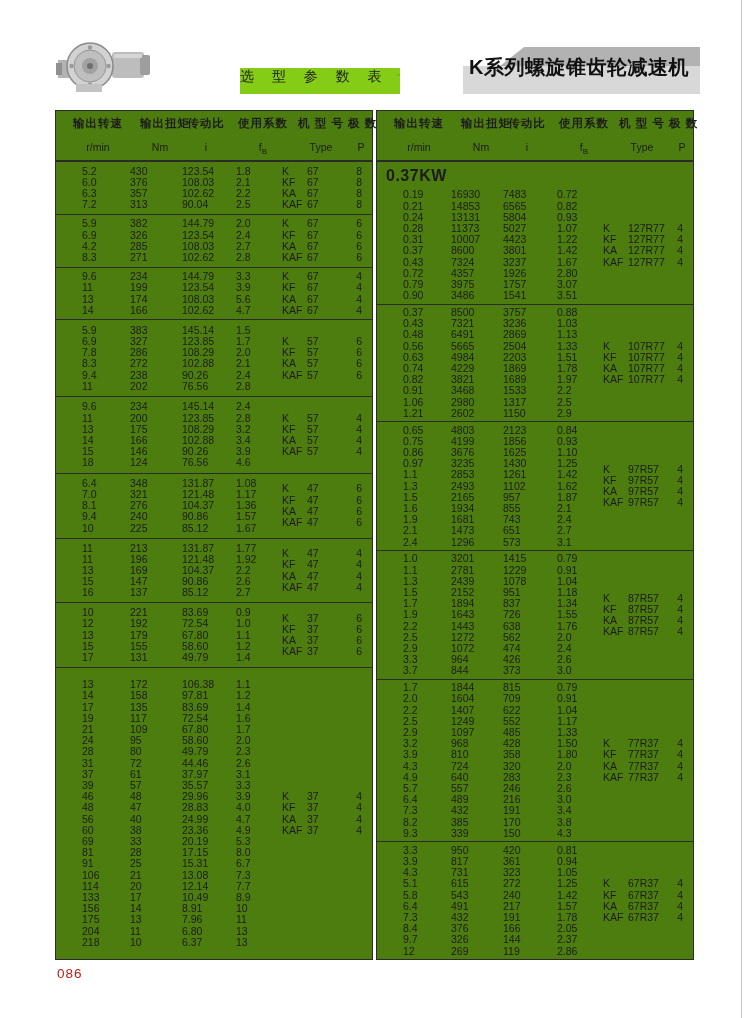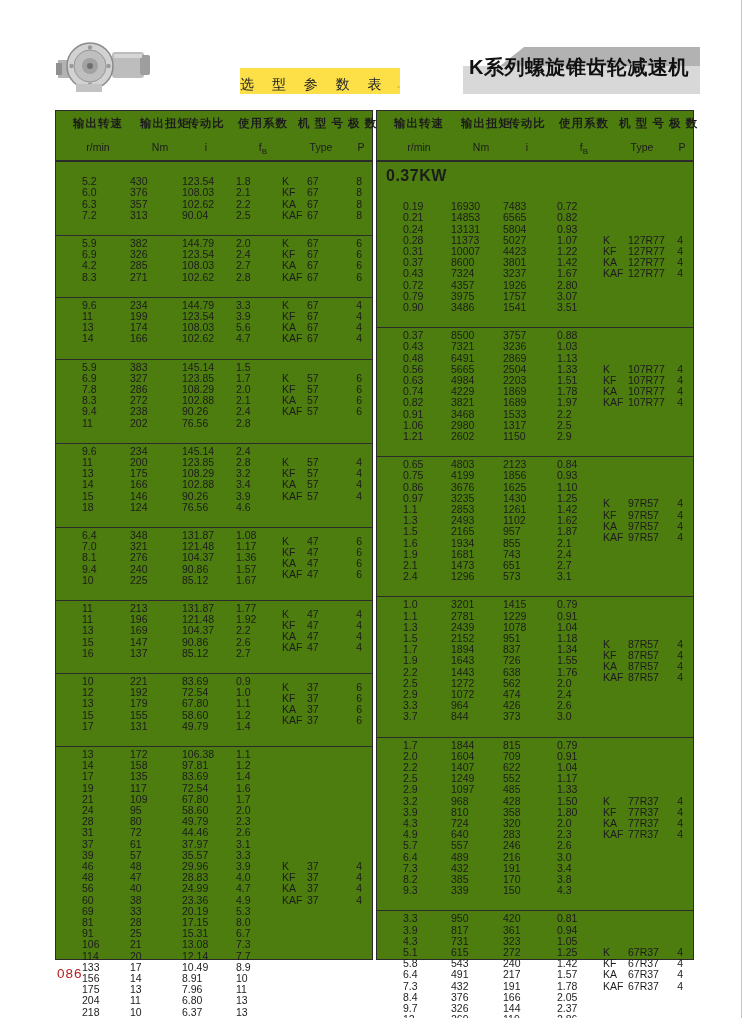--- a/index.html
+++ b/index.html
@@ -6,22 +6,22 @@
   body{
     width:750px;height:1018px;position:relative;background:#ffffff;
     font-family:"Liberation Sans","DejaVu Sans",sans-serif;color:#1c1c1c;
     overflow:hidden;
   }
   .page-edge{position:absolute;left:741px;top:0;width:1px;height:1018px;background:#c7c7c7;}
 
   
   .logo{position:absolute;left:52px;top:36px;width:110px;height:60px;}
   .tab-band{
-    position:absolute;left:240px;top:68px;width:160px;height:26px;background:#fde047;
-    display:flex;align-items:flex-end;justify-content:center;gap:8px;
+    position:absolute;left:240px;top:68px;width:160px;height:26px;background:#84cc16;
+    display:flex;align-items:flex-start;justify-content:center;gap:8px;
   }
   .tab-band .tab-text{font-size:14px;letter-spacing:7px;color:#222;white-space:nowrap;}
   .banner-light{position:absolute;left:463px;top:66px;width:237px;height:28px;background:#d8d8d8;}
   .banner-dark{
     position:absolute;left:500px;top:47px;width:200px;height:19px;background:#b2b2b2;
     clip-path:polygon(24px 0,100% 0,100% 100%,0 100%);
   }
   .banner-title{
     position:absolute;left:458px;top:54px;width:242px;text-align:center;
     font-size:20px;font-weight:bold;letter-spacing:0.5px;color:#111;white-space:nowrap;
@@ -34,21 +34,21 @@
     display:flex;flex-direction:column;background:#4d7c0f;
   }
   .thead{border-bottom:2px solid #2b2b2b;padding:5px 0 4px 0;}
   .thead .hrow{display:grid;grid-template-columns:84px 40px 52px 62px 54px 26px;}
   .thead .hcell{text-align:center;white-space:nowrap;}
   .hrow.cn .hcell{font-size:11.5px;font-weight:bold;letter-spacing:1px;}
   .hrow.un .hcell{font-size:10.5px;padding-top:2px;margin-top:8px;}
   sub{font-size:8px;}
   .power-label{font-size:16px;font-weight:bold;padding:5px 0 2px 9px;letter-spacing:0.5px;}
   .blocks{flex:1;display:flex;flex-direction:column;}
-  .block{display:flex;align-items:center;padding:2px 0;margin-top:12px;}
+  .block{display:flex;align-items:center;padding:2px 0;}
   .block + .block{border-top:1.6px solid #2b2b2b;}
   .rows{width:226px;padding-left:26px;box-sizing:border-box;}
   .row{display:grid;grid-template-columns:48px 52px 54px 46px;}
   .cell{font-size:10.5px;line-height:11.2px;text-align:left;white-space:nowrap;}
   .typecol{width:66px;display:flex;flex-direction:column;justify-content:center;}
   .typeline{font-size:10.5px;line-height:11.2px;display:flex;white-space:nowrap;}
   .tprefix{display:inline-block;width:25px;}
   .polecol{width:26px;display:flex;flex-direction:column;justify-content:center;}
   .poleline{font-size:10.5px;line-height:11.2px;text-align:center;}
 

